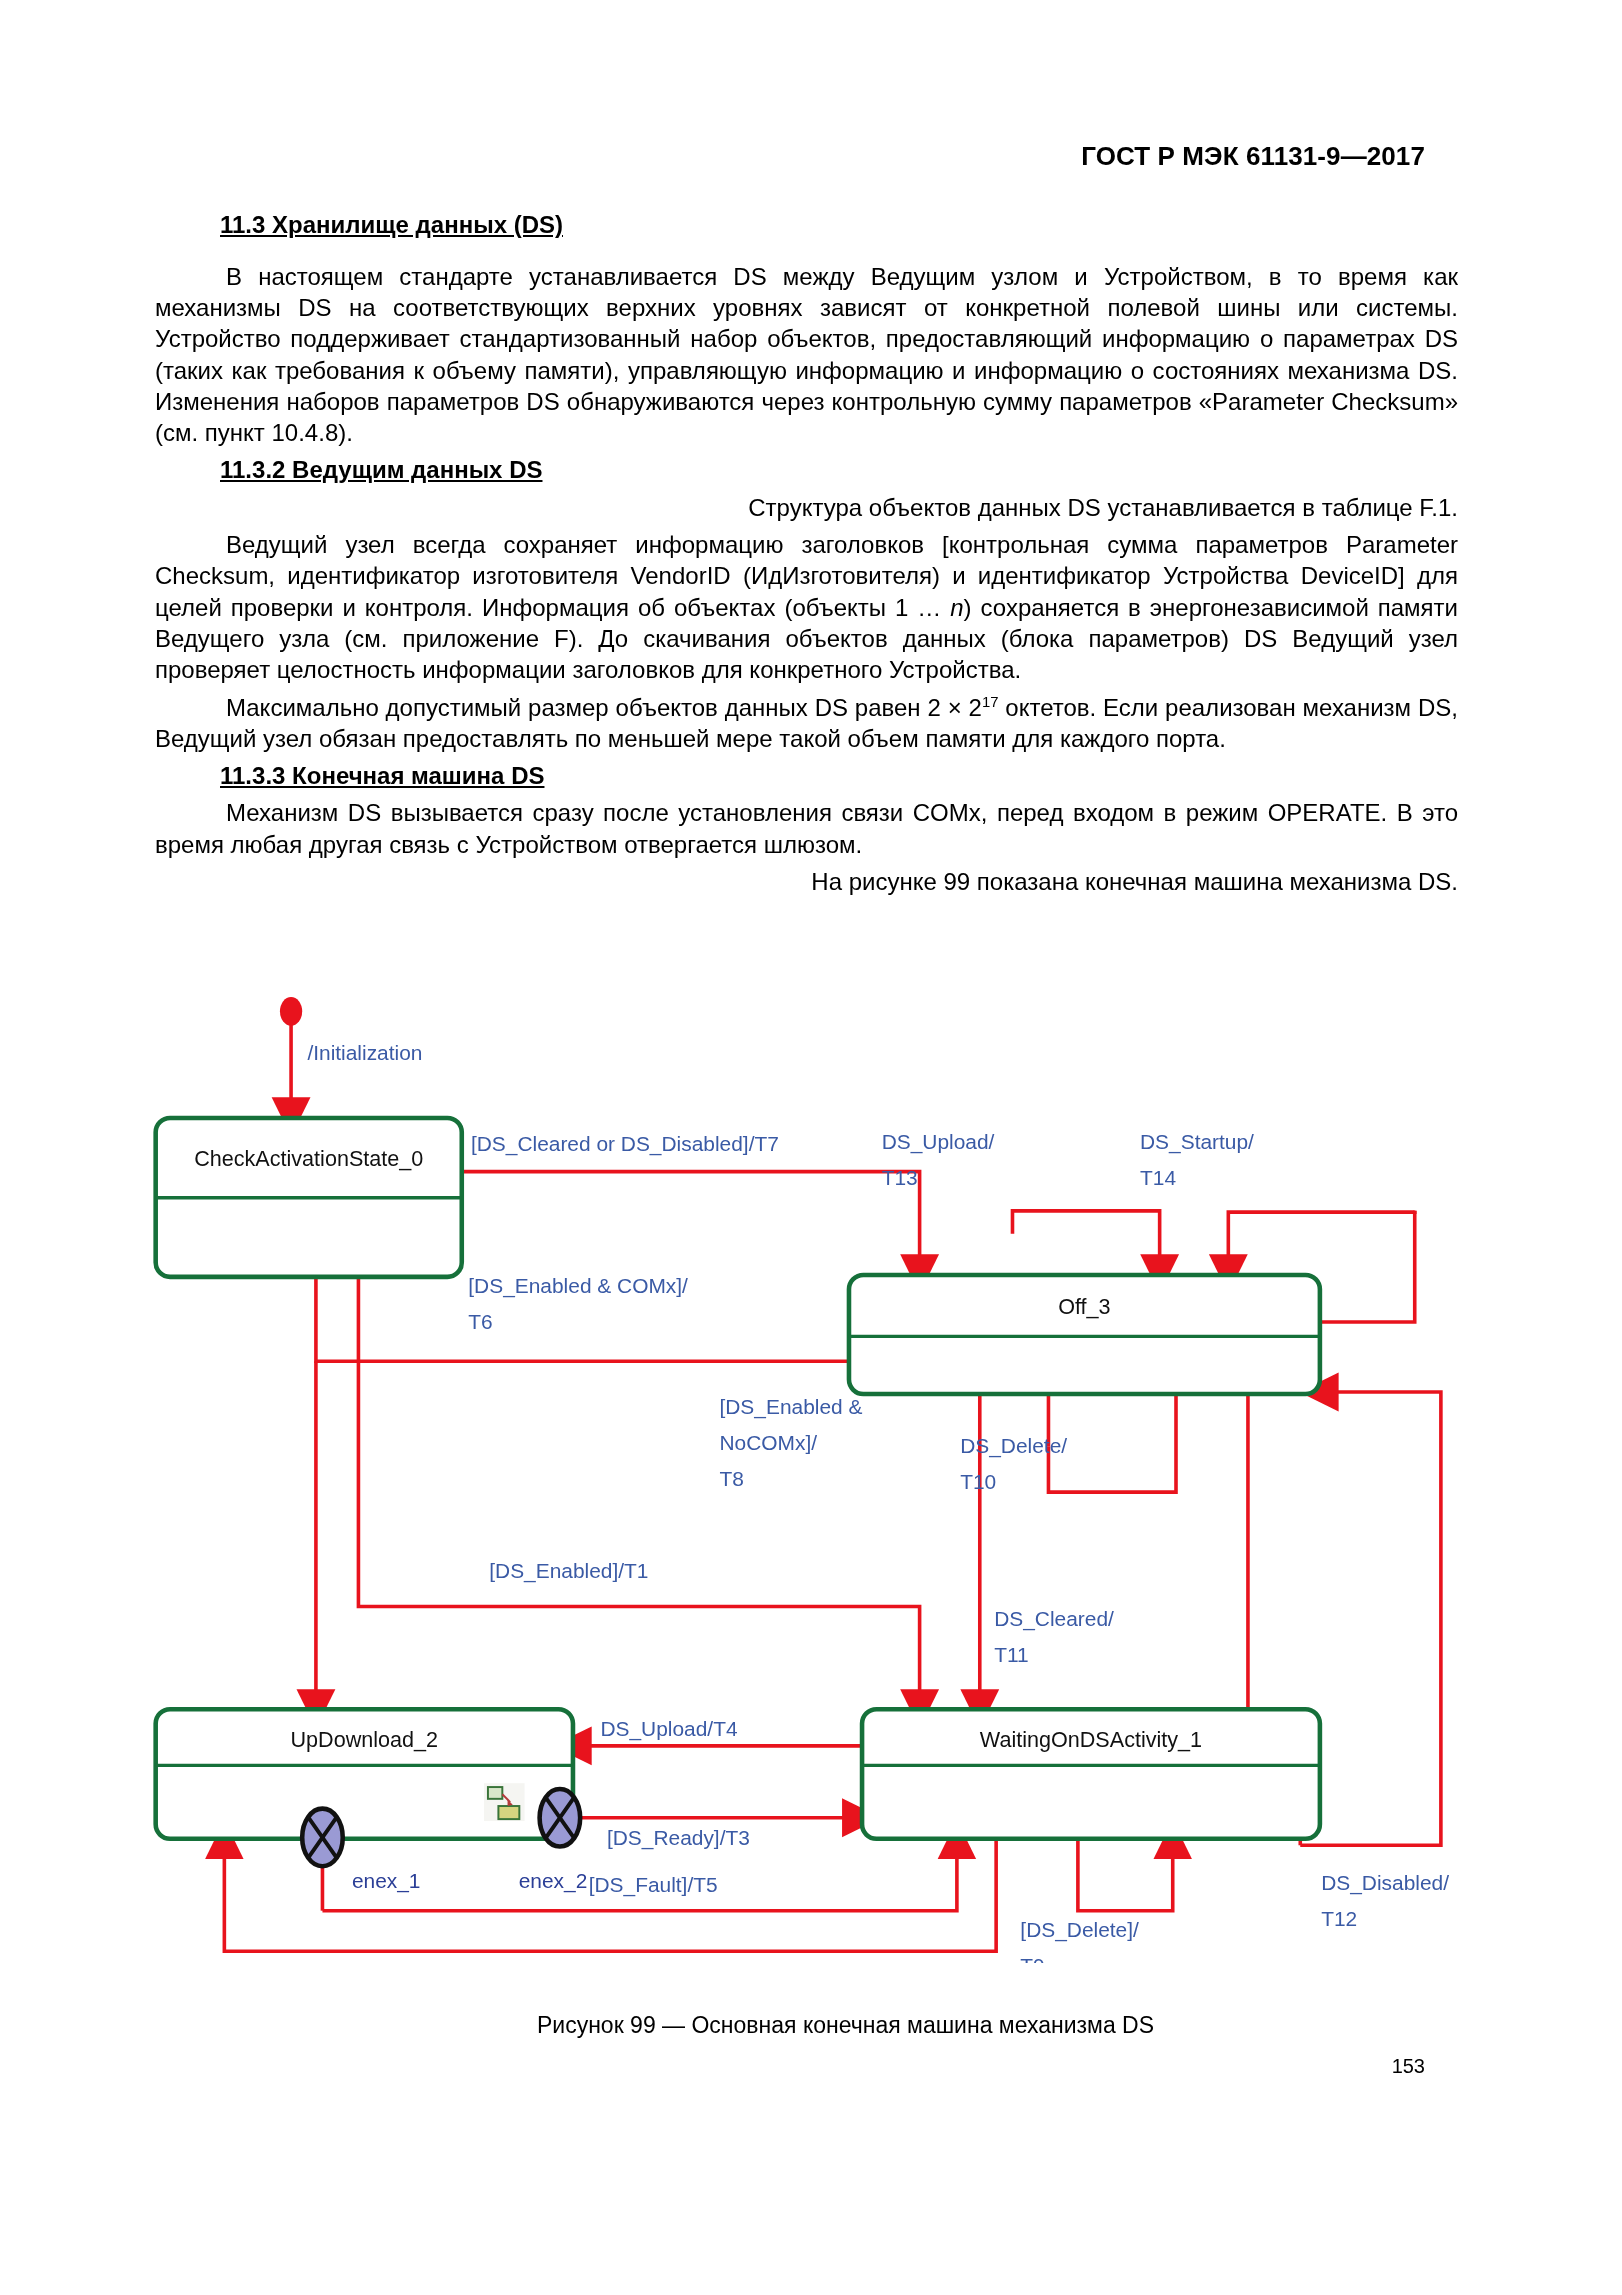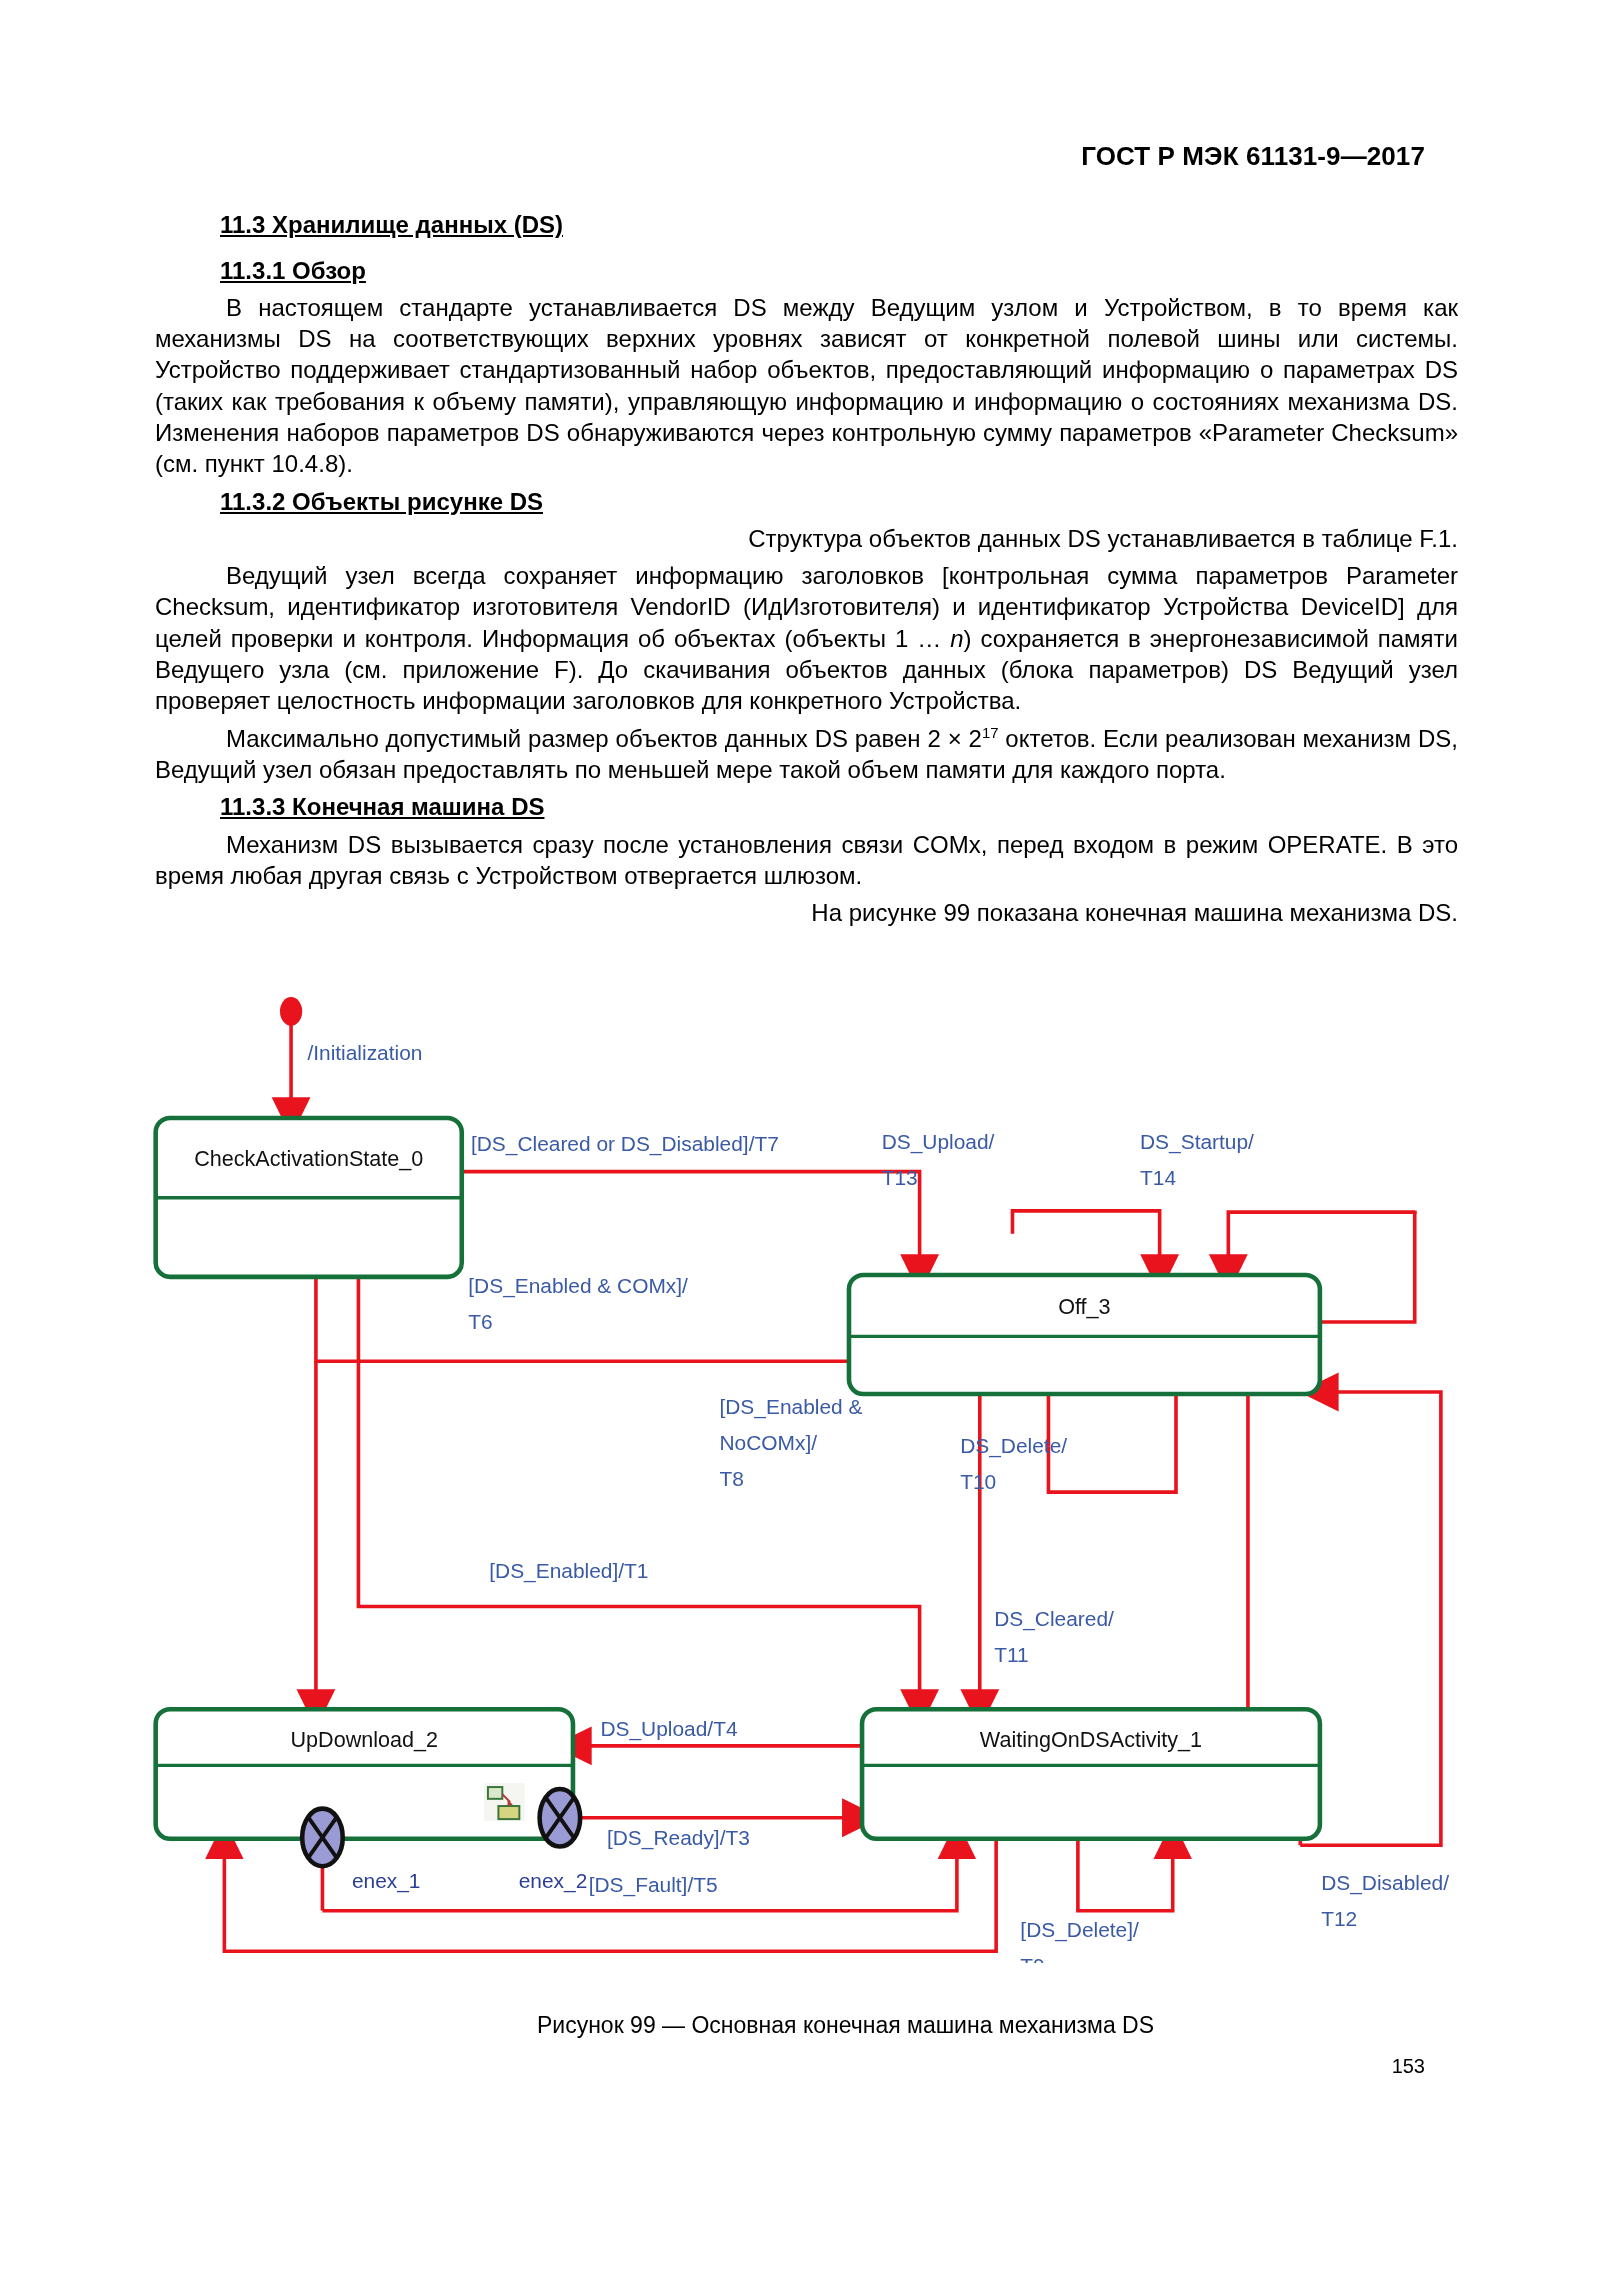--- a/index.html
+++ b/index.html
@@ -104,24 +104,23 @@
 
 <div class="page">
 
   <div class="doc-header">ГОСТ Р МЭК 61131-9—2017</div>
 
   <div class="content">
 
     <h3 class="sec">11.3 Хранилище данных (DS)</h3>
     <div class="gap-m"></div>
 
-    <h3 class="sec">11.3.1 Обзор</h3>
     <p class="para">В настоящем стандарте устанавливается DS между Ведущим узлом и Устройством, в то время как механизмы DS на соответствующих верхних уровнях зависят от конкретной полевой шины или системы. Устройство поддерживает стандартизованный набор объектов, предоставляющий информацию о параметрах DS (таких как требования к объему памяти), управляющую информацию и информацию о состояниях механизма DS. Изменения наборов параметров DS обнаруживаются через контрольную сумму параметров «Parameter Checksum» (см. пункт 10.4.8).</p>
 
-    <h3 class="sec">11.3.2 Объекты рисунке DS</h3>
+    <h3 class="sec">11.3.2 Ведущим данных DS</h3>
     <p class="para nojust">Структура объектов данных DS устанавливается в таблице F.1.</p>
 
     <p class="para"><span>Ведущий узел всегда сохраняет информацию заголовков [контрольная сумма параметров Parameter Checksum, идентификатор изготовителя VendorID (ИдИзготовителя) и идентификатор Устройства DeviceID] для целей проверки и контроля. Информация об объектах (объекты 1 … </span><i>n</i><span>) сохраняется в энергонезависимой памяти Ведущего узла (см. приложение F). До скачивания объектов данных (блока параметров) DS Ведущий узел проверяет целостность информации заголовков для конкретного Устройства.</span></p>
 
     <p class="para"><span>Максимально допустимый размер объектов данных DS равен 2 × 2</span><sup>17</sup><span> октетов. Если реализован механизм DS, Ведущий узел обязан предоставлять по меньшей мере такой объем памяти для каждого порта.</span></p>
 
     <h3 class="sec">11.3.3 Конечная машина DS</h3>
     <p class="para">Механизм DS вызывается сразу после установления связи COMx, перед входом в режим OPERATE. В это время любая другая связь с Устройством отвергается шлюзом.</p>
     <p class="para nojust">На рисунке 99 показана конечная машина механизма DS.</p>
 

